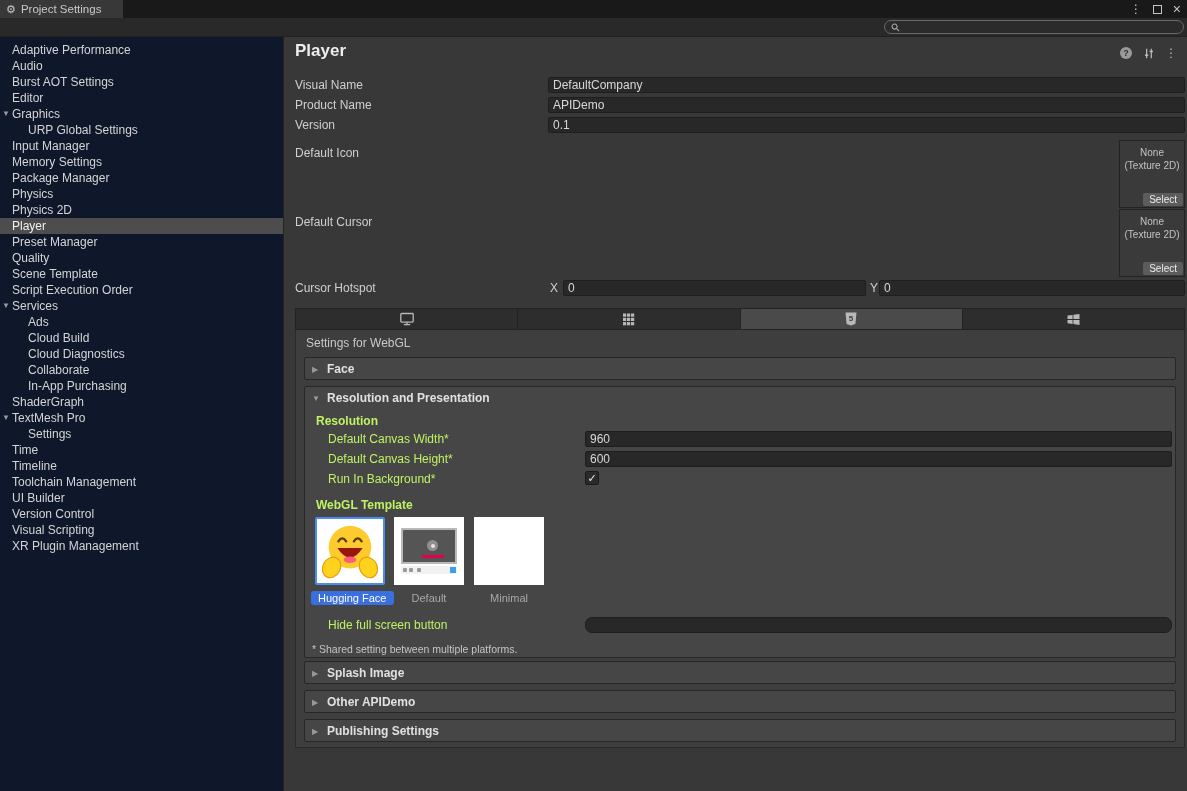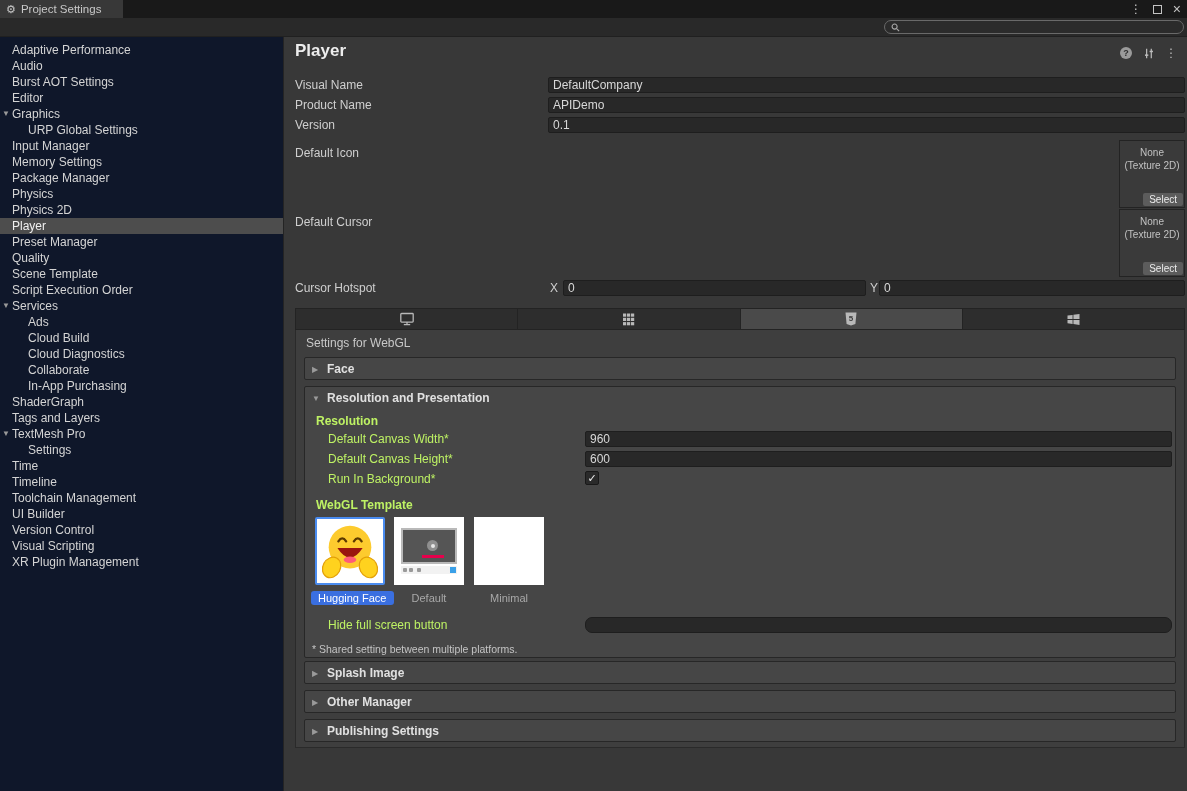--- a/index.html
+++ b/index.html
@@ -134,21 +134,20 @@
   <div class="sitem">Quality</div>
   <div class="sitem">Scene Template</div>
   <div class="sitem">Script Execution Order</div>
   <div class="sitem"><span class="fold">▼</span><span>Services</span></div>
   <div class="sitem child">Ads</div>
   <div class="sitem child">Cloud Build</div>
   <div class="sitem child">Cloud Diagnostics</div>
   <div class="sitem child">Collaborate</div>
   <div class="sitem child">In-App Purchasing</div>
   <div class="sitem">ShaderGraph</div>
-  <div class="sitem">Tags and Layers</div>
   <div class="sitem"><span class="fold">▼</span><span>TextMesh Pro</span></div>
   <div class="sitem child">Settings</div>
   <div class="sitem">Time</div>
   <div class="sitem">Timeline</div>
   <div class="sitem">Toolchain Management</div>
   <div class="sitem">UI Builder</div>
   <div class="sitem">Version Control</div>
   <div class="sitem">Visual Scripting</div>
   <div class="sitem">XR Plugin Management</div>
 </div>
@@ -307,21 +306,21 @@
     <div class="usec" style="top:331px;height:23px">
       <div class="usechdr">
         <span class="tri">▶</span>
         <span class="sectitle">Splash Image</span>
       </div>
     </div>
 
     <div class="usec" style="top:360px;height:23px">
       <div class="usechdr">
         <span class="tri">▶</span>
-        <span class="sectitle">Other Manager</span>
+        <span class="sectitle">Other APIDemo</span>
       </div>
     </div>
 
     <div class="usec" style="top:389px;height:23px">
       <div class="usechdr">
         <span class="tri">▶</span>
         <span class="sectitle">Publishing Settings</span>
       </div>
     </div>
   </div>

